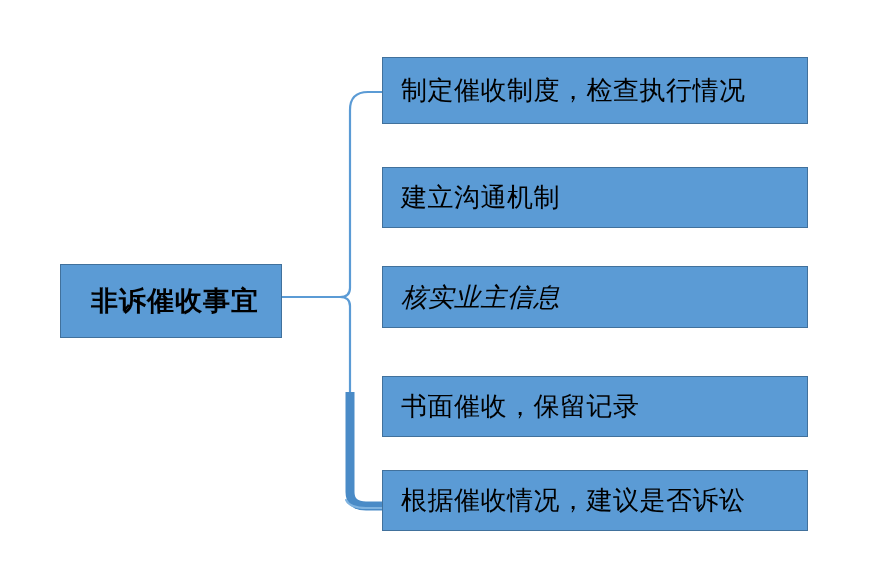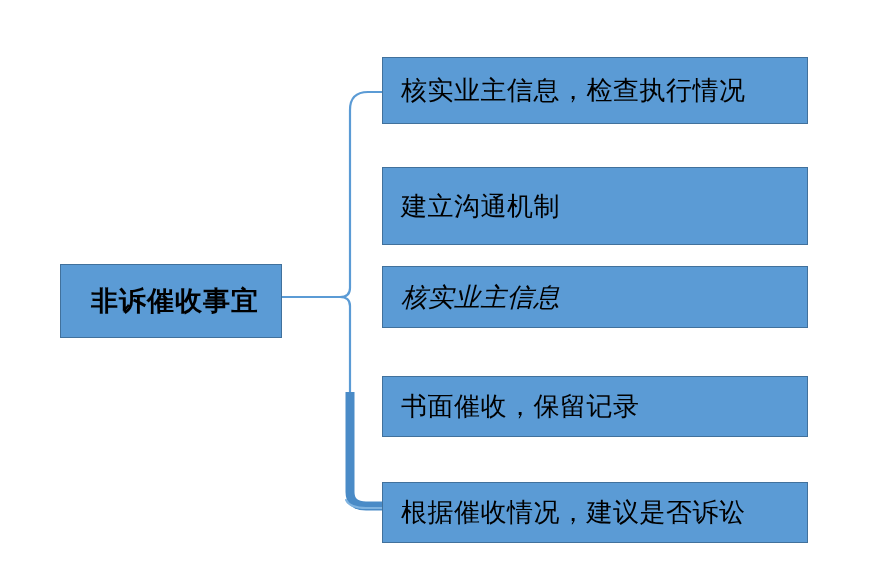--- a/index.html
+++ b/index.html
@@ -45,24 +45,24 @@
     font-family: "Liberation Serif", serif;
     font-weight: normal;
     font-size: 26px;
     padding-left: 18px;
     letter-spacing: 0.5px;
   }
   .node.leaf .label {
     white-space: nowrap;
   }
   .leaf-0 { top: 57px;  height: 67px; }
-  .leaf-1 { top: 167px; height: 78px; }
+  .leaf-1 { top: 167px; height: 61px; }
   .leaf-2 { top: 266px; height: 62px; font-style: italic; }
   .leaf-3 { top: 376px; height: 61px; }
-  .leaf-4 { top: 482px; height: 61px; padding-left: 22px; }
+  .leaf-4 { top: 470px; height: 61px; padding-left: 22px; }
 
   #connectors {
     position: absolute;
     left: 0;
     top: 0;
     width: 878px;
     height: 564px;
     pointer-events: none;
   }
 </style>
@@ -82,21 +82,21 @@
     <path d="M 350 392 L 350 492 Q 350 506 366 506 L 382 506" fill="none" stroke="#4A8BC7" stroke-width="9" stroke-linecap="butt" stroke-linejoin="round"></path>
 
     <path d="M 346 500 Q 350 508 366 508 L 382 508" fill="none" stroke="#7FB3E0" stroke-width="2" stroke-linecap="round"></path>
   </svg>
 
   <div class="node root">
     <span class="label">非诉催收事宜</span>
   </div>
 
   <div class="node leaf leaf-0">
-    <span class="label">核实业主信息，检查执行情况</span>
+    <span class="label">制定催收制度，检查执行情况</span>
   </div>
 
   <div class="node leaf leaf-1">
     <span class="label">建立沟通机制</span>
   </div>
 
   <div class="node leaf leaf-2">
     <span class="label">核实业主信息</span>
   </div>
 

